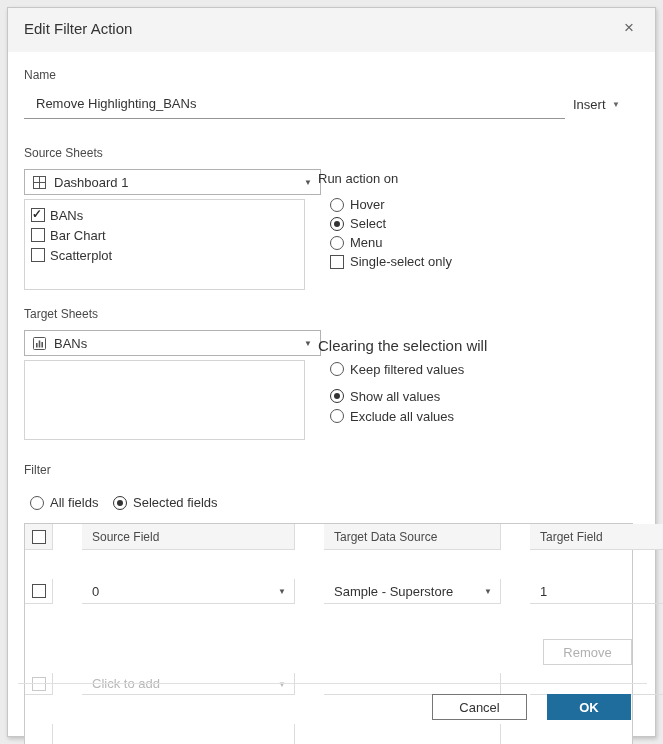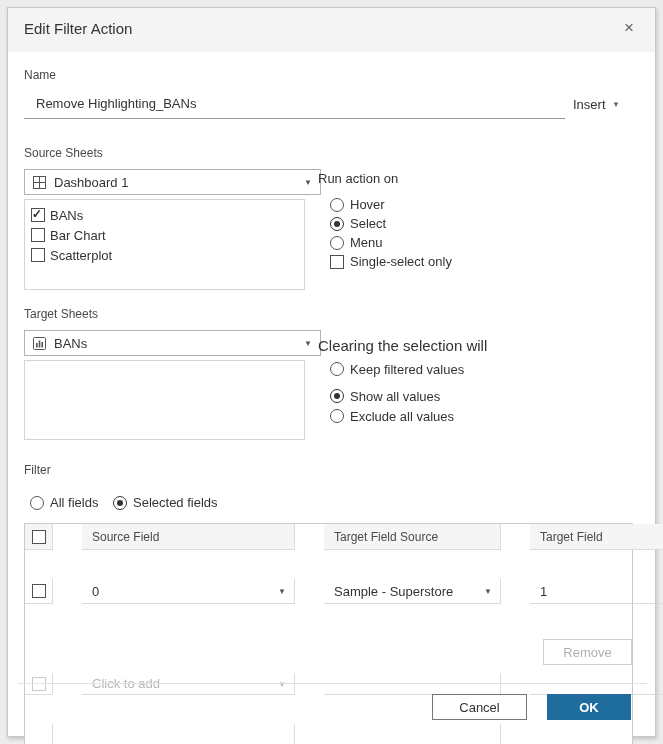--- a/index.html
+++ b/index.html
@@ -206,21 +206,21 @@
     <span class="radio sel"></span>
     <span class="lbl">Selected fields</span>
   </div>
 
   <div class="ftable">
 
     <div class="cell hdr chk-cell">
       <span class="cbx"></span>
     </div>
     <div class="cell hdr">Source Field</div>
-    <div class="cell hdr">Target Field Source</div>
+    <div class="cell hdr">Target Data Source</div>
     <div class="cell hdr">Target Field</div>
 
     <div class="cell r1 chk-cell">
       <span class="cbx"></span>
     </div>
     <div class="cell r1">
       <span>0</span>
       <span class="dd-caret">▼</span>
     </div>
     <div class="cell r1">

